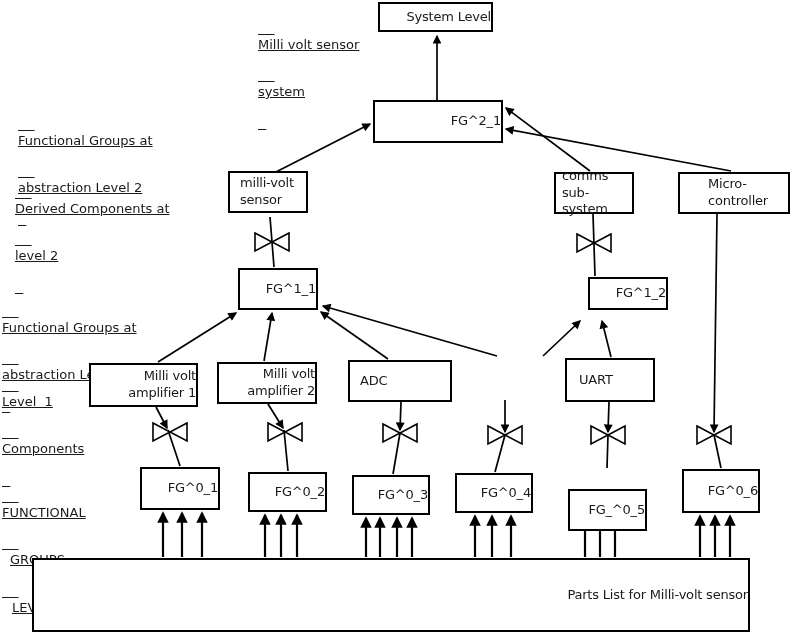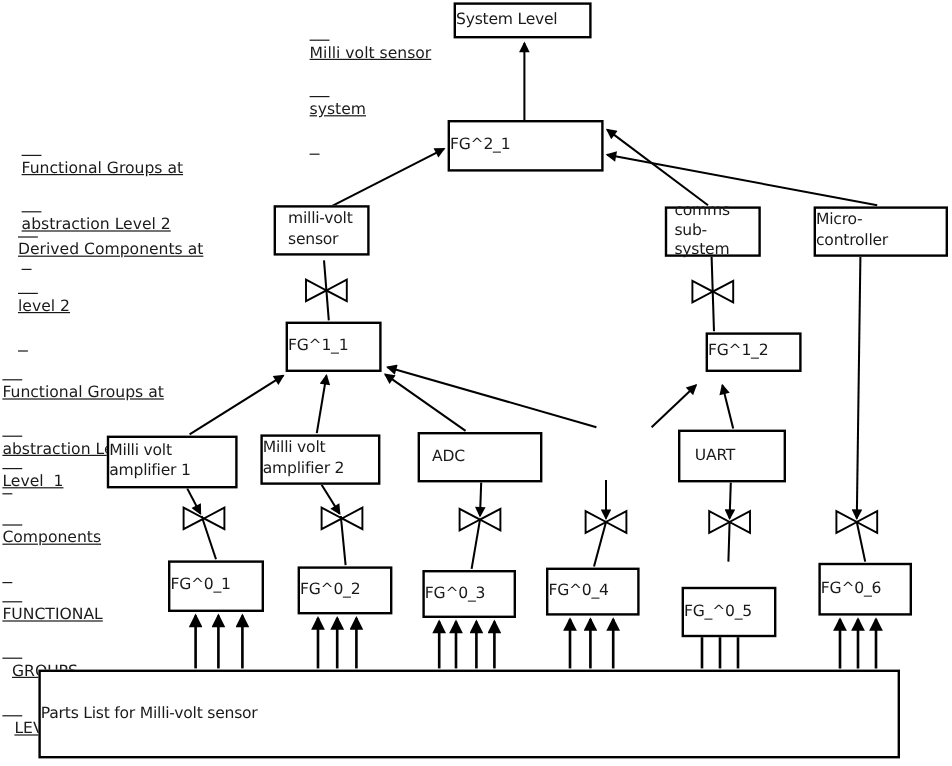--- a/index.html
+++ b/index.html
@@ -8,21 +8,21 @@
     position:relative; width:793px; height:638px; background:#ffffff;
     font-family:"DejaVu Sans", "Liberation Sans", sans-serif; color:#1a1a1a;
     overflow:hidden;
   }
   .lyr { position:absolute; left:0; top:0; z-index:1; }
   .box {
     position:absolute; z-index:2; border:2px solid #000; background:#fff;
     display:flex; flex-direction:column; justify-content:center;
     font-size:13px; line-height:1.3; letter-spacing:-0.2px; color:#1a1a1a;
   }
-  .box.center { align-items:flex-start; text-align:center; }
+  .box.center { align-items:flex-end; text-align:center; }
   .box.leftal { align-items:flex-start; text-align:left; }
   .lbl {
     position:absolute; z-index:2; font-size:13px; line-height:1.22;
     white-space:pre; color:#1a1a1a;text-decoration:underline;
   }
   .lbl div { white-space:pre; }
 </style>
 </head>
 <body>
 
@@ -136,21 +136,21 @@
   </div>
 
   <div class="box leftal" style="left:228px;top:171px;width:80px;height:42px;padding-left:10px">
     <span>milli-volt</span>
     <span>sensor</span>
   </div>
   <div class="box leftal" style="left:554px;top:172px;width:80px;height:42px;padding-left:6px">
     <span>comms</span>
     <span>sub-system</span>
   </div>
-  <div class="box leftal" style="left:678px;top:172px;width:112px;height:42px;padding-left:0">
+  <div class="box leftal" style="left:678px;top:172px;width:112px;height:42px;padding-left:28px">
     <span>Micro-</span>
     <span>controller</span>
   </div>
 
   <div class="box center" style="left:238px;top:268px;width:80px;height:42px">
     <span>FG^1_1</span>
   </div>
   <div class="box center" style="left:588px;top:277px;width:80px;height:33px">
     <span>FG^1_2</span>
   </div>

